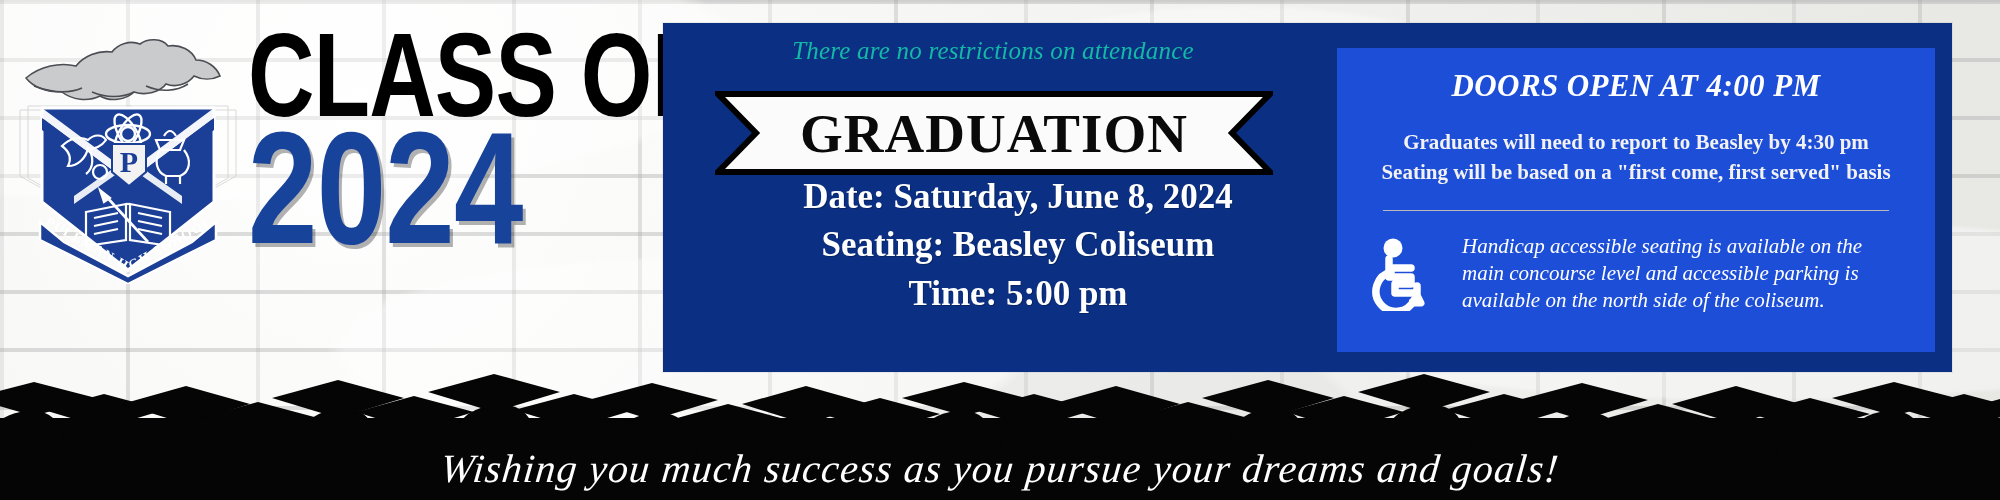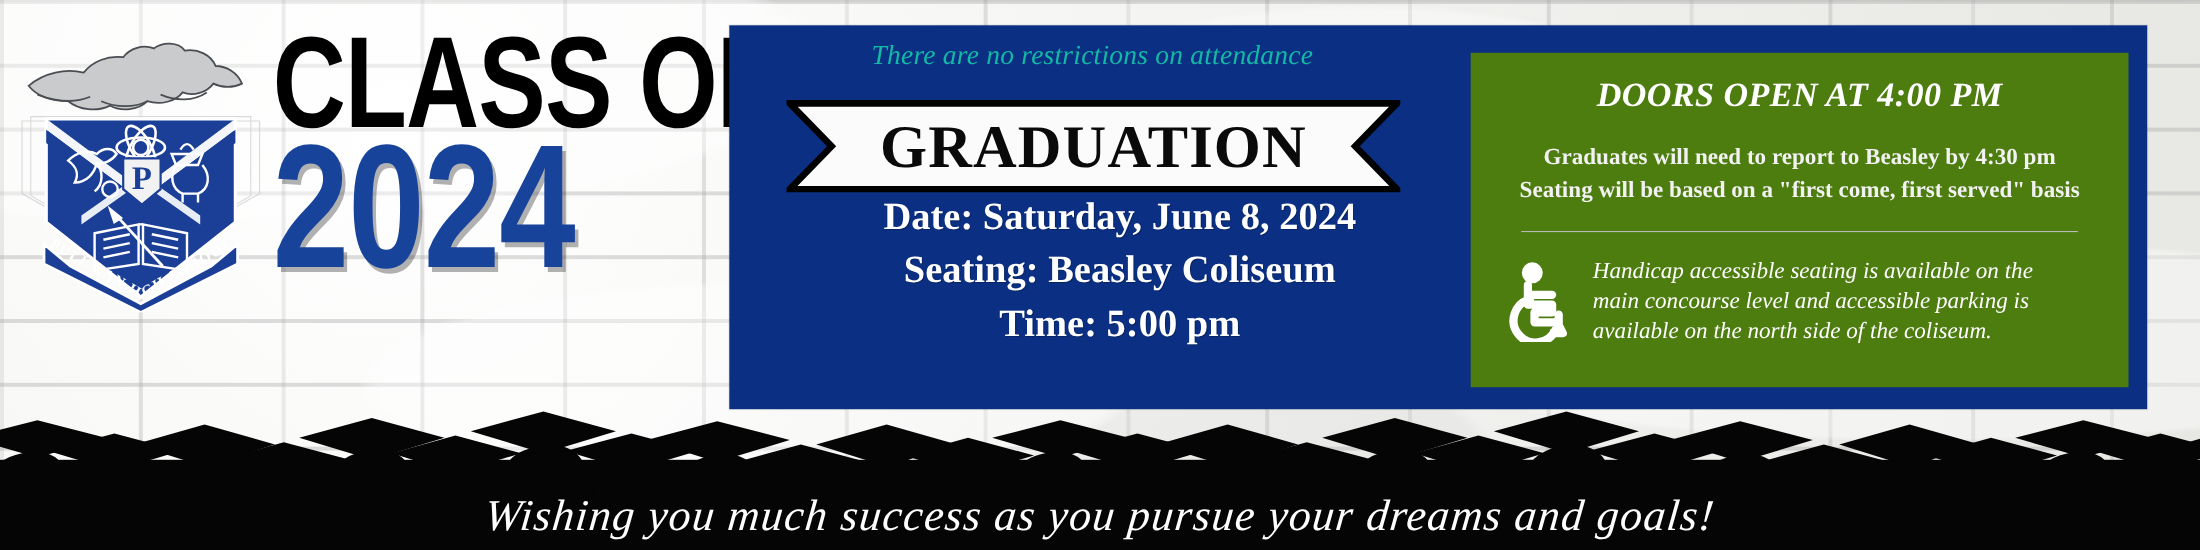--- a/index.html
+++ b/index.html
@@ -110,37 +110,37 @@
     text-align:center;color:#ffffff;
     font-family:"Liberation Serif",serif;
     font-weight:bold;font-size:35px;line-height:1.38;
     text-shadow:1px 1px 0 rgba(0,0,0,.25);
   }
   .detail-lines div{white-space:nowrap;padding-left:48px;}
 
   
   .black-panel{
     position:absolute;left:674px;top:25px;width:598px;height:304px;
-    background:#4d7c0f;
+    background:#1d4ed8;
   }
   .doors{
     margin:20px 0 0 0;text-align:center;color:#fff;
     font-family:"Liberation Serif",serif;
     font-weight:bold;font-style:italic;font-size:31px;letter-spacing:.4px;
   }
   .notes{
     margin:24px 18px 0 18px;text-align:center;color:#f2f2f2;
     font-family:"Liberation Serif",serif;
     font-weight:bold;font-size:21px;line-height:1.42;
   }
   .divider{
     margin:22px auto 0 auto;width:506px;height:1px;background:#b9b9b9;
   }
   .access-row{
-    display:flex;align-items:center;gap:15px;
+    display:flex;align-items:center;gap:29px;
     margin:22px 26px 0 30px;
   }
   .wheel{flex:0 0 auto;width:66px;height:74px;}
   .wheel svg{display:block;}
   .access-text{
     color:#ffffff;
     font-family:"Liberation Serif",serif;
     font-style:italic;font-size:21px;line-height:1.30;
     text-align:left;
   }

